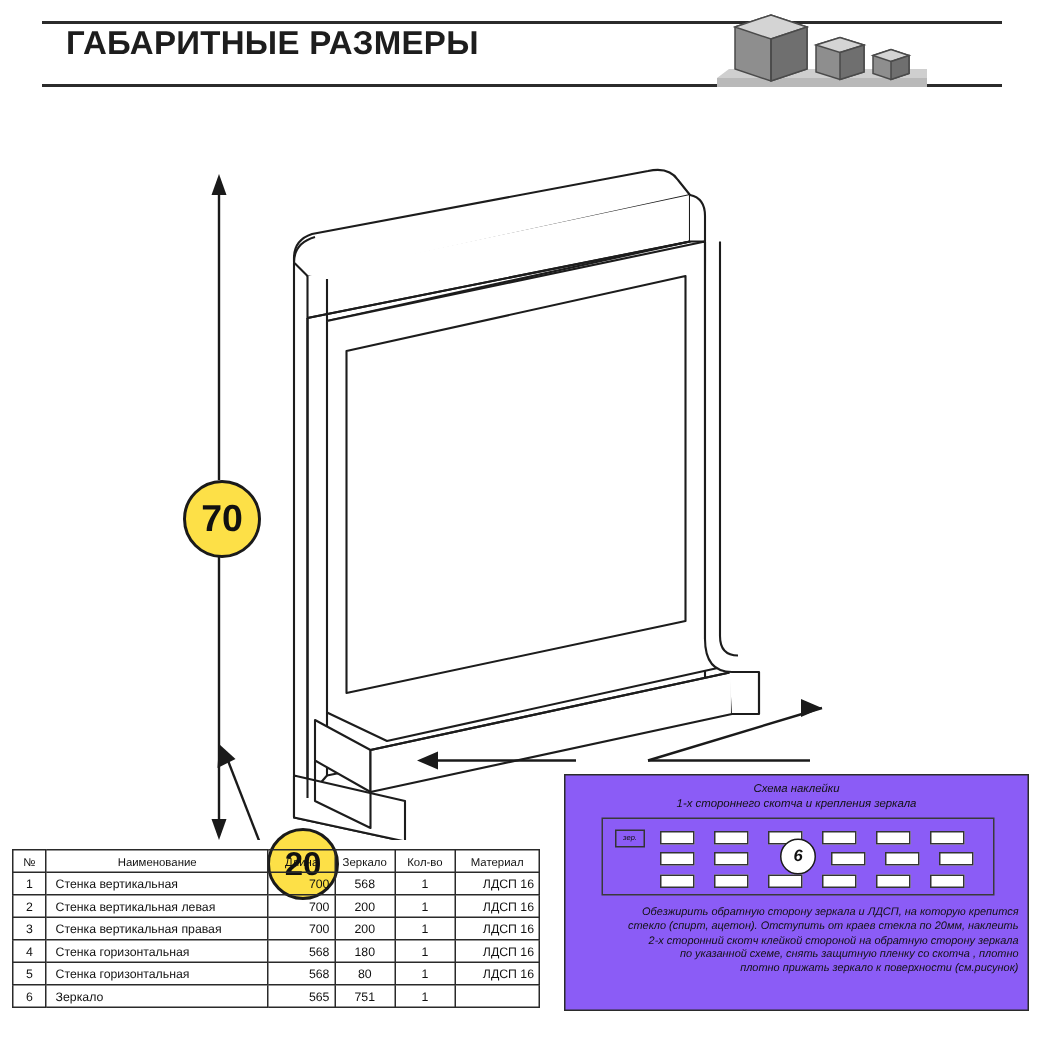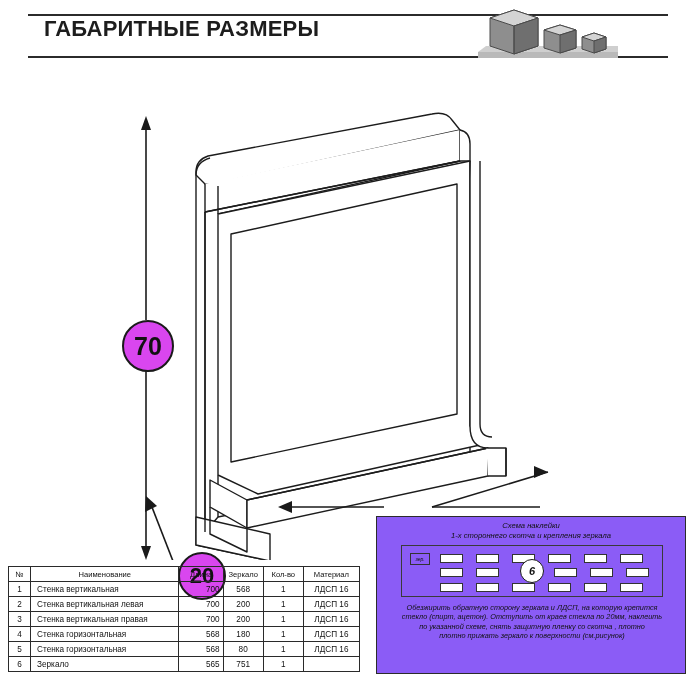--- a/index.html
+++ b/index.html
@@ -55,21 +55,21 @@
   }
 
   
   .drawing {
     position: absolute;
     left: 0; top: 62px;
     width: 694px; height: 498px;
   }
   .dim-badge {
     position: absolute;
-    background: #d946ef;
+    background: #fde047;
     border: 2.5px solid #1a1a1a;
     border-radius: 50%;
     display: flex;
     align-items: center;
     justify-content: center;
     font-weight: bold;
     color: #111111;
   }
   .badge-70 {
     left: 122px; top: 258px;
@@ -105,21 +105,21 @@
   .parts-table th {
     font-weight: normal;
     text-align: center;
     font-size: 7.6px;
   }
   .parts-table td.c-num { width: 22px; text-align: center; }
   .parts-table td.c-name { width: 148px; text-align: left; padding-left: 6px; margin-left: 28px; }
   .parts-table td.c-len { width: 44px; text-align: right; }
   .parts-table td.c-wid { width: 40px; text-align: center; }
   .parts-table td.c-qty { width: 40px; text-align: center; }
-  .parts-table td.c-mat { width: 56px; text-align: center; }
+  .parts-table td.c-mat { width: 56px; text-align: right; }
 
   
   .note-panel {
     position: absolute;
     left: 376px; top: 516px;
     width: 310px; height: 158px;
     border: 1.5px solid #2b2b2b;
     background: #8b5cf6;
     box-sizing: border-box;
     font-style: italic;
@@ -171,21 +171,21 @@
     background: #fff;
     color: #111;
   }
   .note-text {
     position: absolute;
     left: 8px; top: 86px;
     width: 294px;
     font-size: 7.3px;
     line-height: 9.3px;
     color: #111;
-    text-align: center;
+    text-align: right;
   }
   .note-text p { margin: 0; }
 </style>
 </head>
 <body>
 
 <div class="page">
 
   <div class="header">
     <div class="header-rule-top"></div>
@@ -370,18 +370,19 @@
       <div class="tape" style="left:146px; top:37px;"></div>
       <div class="tape" style="left:182px; top:37px;"></div>
       <div class="tape" style="left:218px; top:37px;"></div>
 
       <div class="circle6">6</div>
     </div>
 
     <div class="note-text">
       <p>Обезжирить обратную сторону зеркала и  ЛДСП, на которую крепится</p>
       <p>стекло (спирт, ацетон). Отступить от краев стекла по 20мм, наклеить</p>
+      <p>2-х сторонний скотч клейкой стороной на обратную сторону зеркала</p>
       <p>по указанной схеме, снять защитную пленку со скотча , плотно</p>
       <p>плотно прижать зеркало к поверхности (см.рисунок)</p>
     </div>
   </div>
 
 </div>
 
 </body></html>

